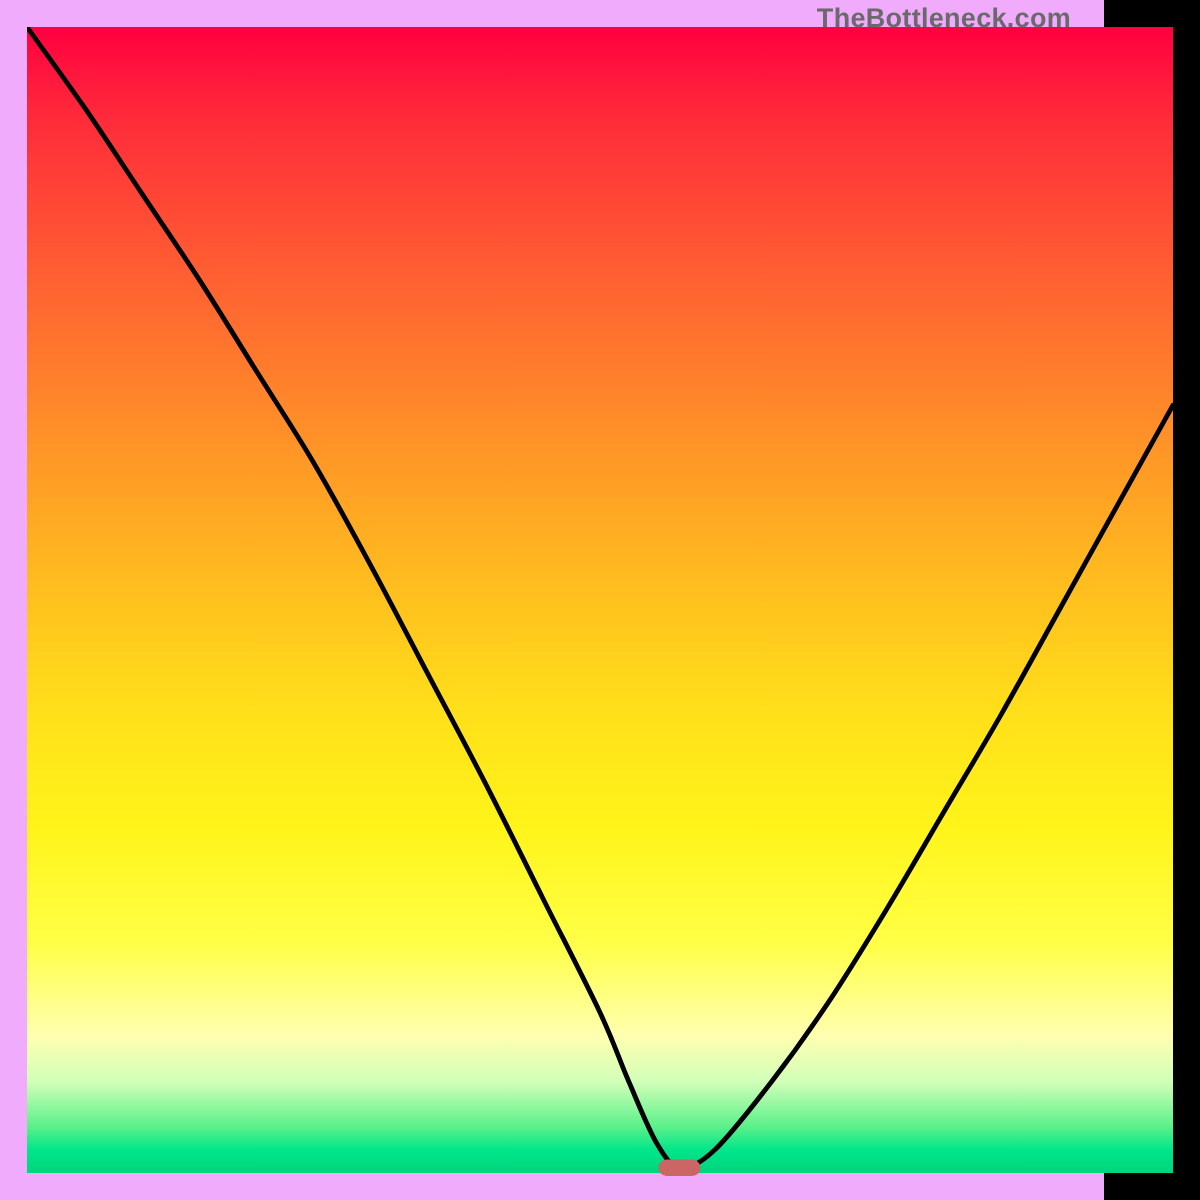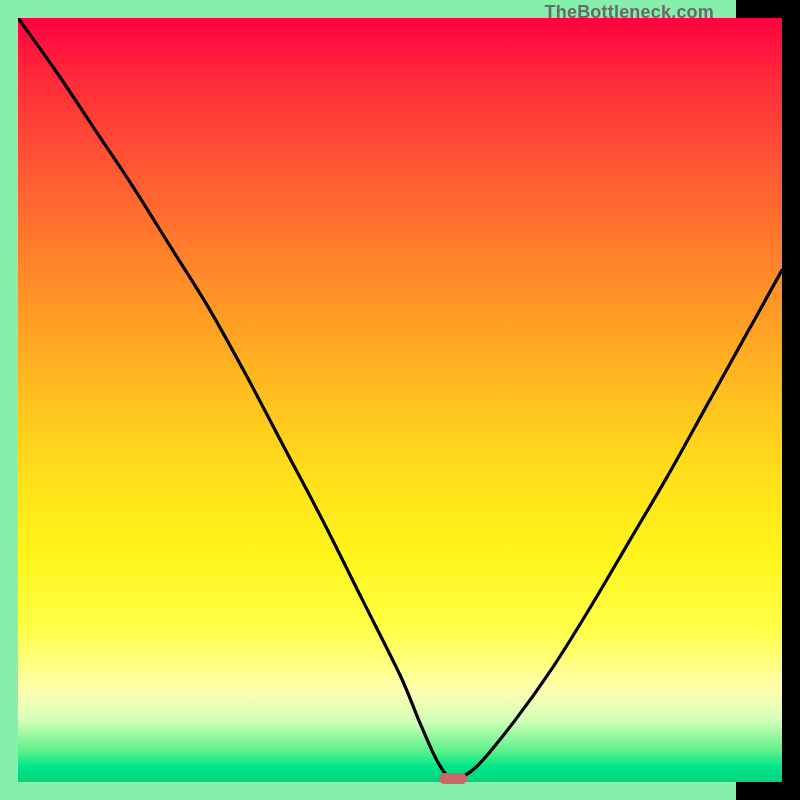--- a/index.html
+++ b/index.html
@@ -7,21 +7,21 @@
     padding: 0;
     width: 800px;
     height: 800px;
     background: #000;
     overflow: hidden;
   }
   .frame {
     position: relative;
     width: 736px;
     height: 800px;
-    background: #86efac;
+    background: #f0abfc;
   }
   .plot-area {
     position: absolute;
     left: 18px;
     top: 18px;
     width: 764px;
     height: 764px;
     background: linear-gradient(to bottom,
       #ff0040 0%,
       #ff2b3a 8%,

